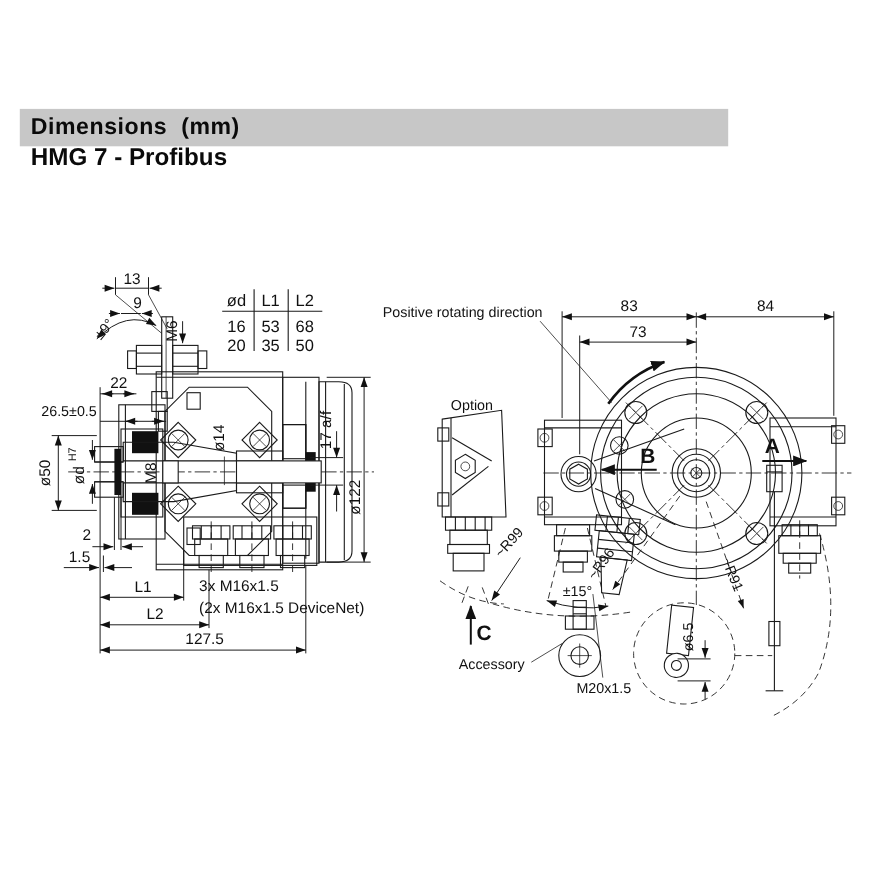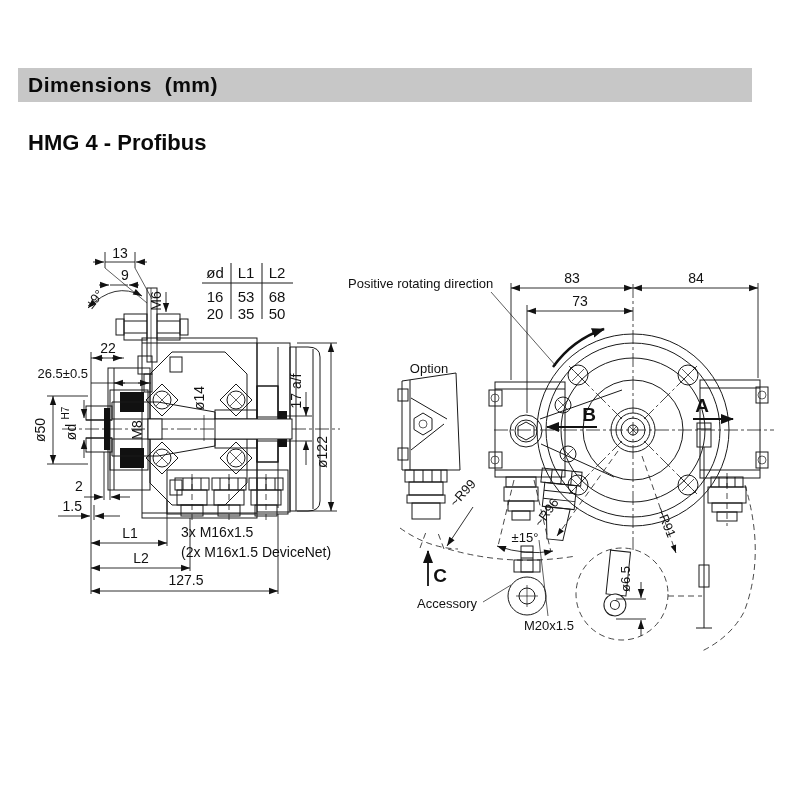--- a/index.html
+++ b/index.html
@@ -1,17 +1,17 @@
 <!DOCTYPE html>
 <html><head>
 <meta charset="utf-8">
 <style>
   html,body{margin:0;padding:0;background:#fff;}
   body{width:800px;height:800px;position:relative;font-family:"Liberation Sans",sans-serif;color:#111;}
-  .hdrbar{position:absolute;left:18px;top:68px;width:734px;height:34px;background:#c7c7c7;}
+  .hdrbar{position:absolute;left:18px;top:99px;width:644px;height:34px;background:#c7c7c7;}
   .hdrbar span{display:block;white-space:pre;font-size:21px;font-weight:bold;color:#0a0a0a;padding:5px 0 0 10px;letter-spacing:.5px;}
   .subttl{position:absolute;left:28px;top:130px;font-size:22px;font-weight:bold;white-space:pre;color:#0a0a0a;}
   svg{position:absolute;left:0;top:0;}
   svg text{font-family:"Liberation Sans",sans-serif;fill:#111;}
   .ln{stroke:#1a1a1a;stroke-width:1;fill:none;}
   .lnth{stroke:#1a1a1a;stroke-width:0.7;fill:none;}
   .cl{stroke:#1a1a1a;stroke-width:0.8;fill:none;stroke-dasharray:14 3 3 3;}
   .dsh{stroke:#1a1a1a;stroke-width:0.8;fill:none;stroke-dasharray:6 4;}
   .dim{stroke:#1a1a1a;stroke-width:0.9;fill:none;}
   .t{font-size:14px;}
@@ -20,21 +20,21 @@
   .big{font-size:19px;font-weight:bold;}
   .blk{fill:#111;stroke:none;}
   .wh{fill:#fff;}
 </style>
 </head>
 <body>
 
 <div class="hdrbar">
   <span>Dimensions  (mm)</span>
 </div>
-<div class="subttl">HMG 4 - Profibus</div>
+<div class="subttl">HMG 7 - Profibus</div>
 
 <svg width="800" height="800" viewBox="0 0 800 800">
 <defs>
   <pattern id="hatch" patternUnits="userSpaceOnUse" width="5" height="5" patternTransform="rotate(45)">
     <line x1="0" y1="0" x2="0" y2="5" stroke="#333" stroke-width="0.8"></line>
   </pattern>
   <pattern id="knurl" patternUnits="userSpaceOnUse" width="6" height="6">
     <path d="M0,0 L6,6 M6,0 L0,6" stroke="#333" stroke-width="0.8"></path>
   </pattern>
   <marker id="mA" viewBox="0 0 10 8" refX="9.5" refY="4" markerWidth="11" markerHeight="9" orient="auto-start-reverse">

